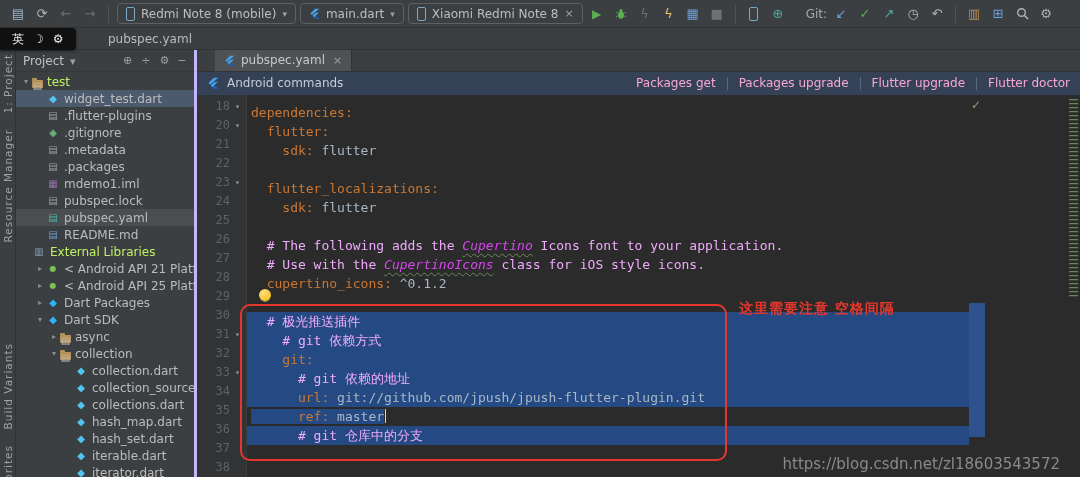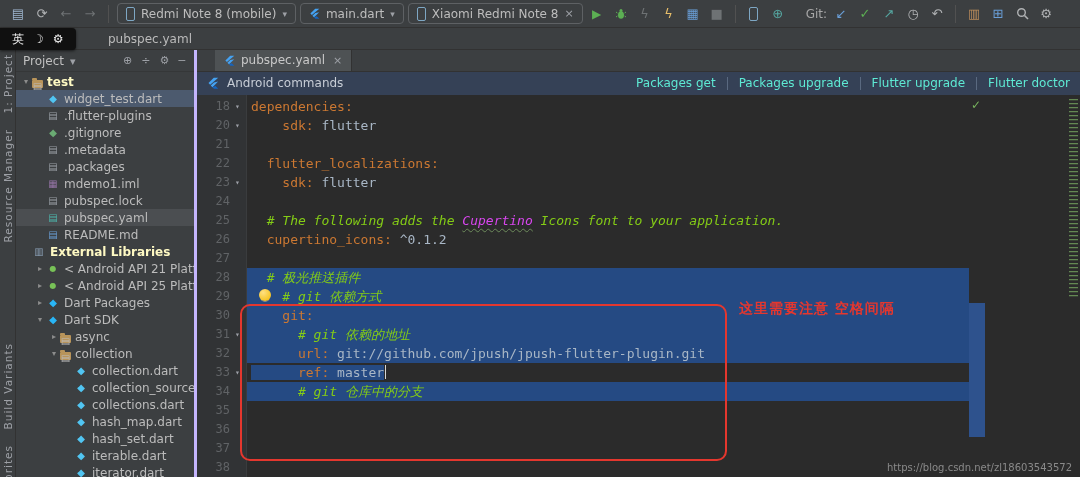--- a/index.html
+++ b/index.html
@@ -54,63 +54,63 @@
   .trow.sel-gray{background:#4b4e51}
   .trow.sel-blue-gray{background:#4c5a6e}
   .tarrow{width:12px;flex:none;font-size:8px;color:#8c8c8c;text-align:center}
   .tico{width:14px;height:13px;flex:none;margin-right:4px;font-size:10px;line-height:13px;text-align:center}
   .i-dart{color:#51c5f2}.i-file{color:#9aa0a6}.i-ignore{color:#6aab73}.i-module{color:#9876aa}
   .i-yaml{color:#4db6ac}.i-md{color:#6a9fd8}.i-lib{color:#8ca2b8}.i-android{color:#78c257;font-size:8px}
   .i-dartsdk{color:#29b6f6}
   .i-folder{background:#b8945a;width:11px;height:8px;border-radius:1px;position:relative;margin-top:4px}
   .i-folder::before{content:'';position:absolute;top:-2px;left:0;width:5px;height:2px;background:#b8945a;border-radius:1px 1px 0 0}
   .tlabel{color:#bcbcbc}
-  .tlabel.b{font-weight:bold;color:#fef9c3}
+  .tlabel.b{font-weight:normal;color:#bef264}
 
   
   .editor{flex:1;display:flex;flex-direction:column;min-width:0}
   .tabs{height:22px;background:#3c3f41;border-bottom:1px solid #323232;display:flex;align-items:stretch;padding-left:18px}
   .tab{display:flex;align-items:center;gap:6px;padding:0 9px;background:#4e5254;color:#c8c8c8;
        border-right:1px solid #323232}
   .tabx{color:#9da0a6;font-size:11px;margin-left:2px}
   .banner{height:24px;background:#354156;display:flex;align-items:center;gap:8px;padding:0 10px;color:#c7cdd6}
   .banner .grow{flex:1}
-  .blink{color:#5eead4;white-space:nowrap}
+  .blink{color:#f9a8d4;white-space:nowrap}
   .bdiv{width:1px;height:13px;background:#5a6980;margin:0 11px;display:inline-block;vertical-align:middle}
   .codewrap{flex:1;display:flex;position:relative;font-family:"DejaVu Sans Mono",monospace;
             font-size:13px;line-height:19px}
   .gutter{width:50px;background:#313335;border-right:1px solid #3a3c3e;padding-top:2px;flex:none}
   .gl{height:19px;display:flex;align-items:center}
   .gl .num{flex:1;text-align:right;padding-right:5px;color:#606366;font-size:12px}
   .gl .fld{width:11px;font-size:8px;color:#9da0a8}
-  .code{flex:1;min-width:0;padding-top:2px;overflow:hidden}
+  .code{flex:1;min-width:0;padding-top:8px;overflow:hidden}
   .cl{height:19px;white-space:pre;padding-left:4px}
   .cl.sel-full{background:#254a83}
   .cl.sel-text .lt{background:#254a83}
   .tk-k{color:#cc7832}
   .tk-v{color:#a9b7c6}
   .tk-p{color:#a9b7c6}
-  .tk-c{color:#84cc16;font-style:italic}
+  .tk-c{color:#f0abfc;}
   .tk-cu{color:#d946ef;font-style:italic;text-decoration:underline wavy 1px #6c8a5a;text-underline-offset:3px}
   .caret{display:inline-block;width:1px;height:14px;background:#d6d6d6;vertical-align:-2px;margin-left:1px}
   .rail{width:16px;position:relative;flex:none}
   .rail-check{position:absolute;top:1px;left:2px;color:#77b35e;font-size:12px;font-family:"DejaVu Sans",sans-serif}
   .rail-sel{position:absolute;top:208px;left:0;width:16px;height:134px;background:rgba(47,86,152,.9)}
   .minimap{width:95px;position:relative;background:#2b2b2b;flex:none}
   .mm-marks{position:absolute;top:4px;right:2px;width:9px;height:200px;
             background:repeating-linear-gradient(180deg,rgba(118,168,96,.75) 0 1px,rgba(118,168,96,.2) 1px 2px,transparent 2px 4px)}
 
   
   .ann-rect{position:absolute;left:240px;top:304px;width:487px;height:157px;border:2px solid #e5372e;
             border-radius:10px;pointer-events:none;z-index:8}
   .ann-note{position:absolute;left:739px;top:300px;font-size:14px;font-weight:bold;color:#e5372e;
             letter-spacing:1px;z-index:8}
   .bulb{position:absolute;left:259px;top:289px;width:12px;height:12px;border-radius:50%;z-index:7;
         background:radial-gradient(circle at 35% 30%,#ffe082,#f2b900);box-shadow:0 2px 0 -1px #8a8a8a}
-  .watermark{position:absolute;right:8px;bottom:4px;font-size:10px;color:#8a8a8a;z-index:9}
+  .watermark{position:absolute;right:20px;bottom:4px;font-size:15px;color:#8a8a8a;z-index:9}
 </style>
 </head>
 <body>
 
 <div class="app">
 
   <div class="toolbar">
     <span class="tb-ico" style="color:#9fb6d0">▤</span>
     <span class="tb-ico">⟳</span>
     <span class="tb-ico dim">←</span>
@@ -431,26 +431,28 @@
               <span class="num">37</span>
               <span class="fld"></span>
             </div>
             <div class="gl">
               <span class="num">38</span>
               <span class="fld"></span>
             </div>
           </div>
         <div class="code">
             <div class="cl sel-none"><span class="lt"><span class="tk-k">dependencies:</span></span></div>
+            <div class="cl sel-none"><span class="lt"><span class="tk-p">  </span><span class="tk-k">flutter:</span></span></div>
             <div class="cl sel-none"><span class="lt"><span class="tk-p">    </span><span class="tk-k">sdk:</span><span class="tk-v"> flutter</span></span></div>
             <div class="cl sel-none"><span class="lt"></span></div>
             <div class="cl sel-none"><span class="lt"><span class="tk-p">  </span><span class="tk-k">flutter_localizations:</span></span></div>
             <div class="cl sel-none"><span class="lt"><span class="tk-p">    </span><span class="tk-k">sdk:</span><span class="tk-v"> flutter</span></span></div>
             <div class="cl sel-none"><span class="lt"></span></div>
             <div class="cl sel-none"><span class="lt"><span class="tk-p">  </span><span class="tk-c"># The following adds the </span><span class="tk-cu">Cupertino</span><span class="tk-c"> Icons font to your application.</span></span></div>
+            <div class="cl sel-none"><span class="lt"><span class="tk-p">  </span><span class="tk-c"># Use with the </span><span class="tk-cu">CupertinoIcons</span><span class="tk-c"> class for iOS style icons.</span></span></div>
             <div class="cl sel-none"><span class="lt"><span class="tk-p">  </span><span class="tk-k">cupertino_icons:</span><span class="tk-v"> ^0.1.2</span></span></div>
             <div class="cl sel-none"><span class="lt"></span></div>
             <div class="cl sel-full"><span class="lt"><span class="tk-p">  </span><span class="tk-c"># 极光推送插件</span></span></div>
             <div class="cl sel-full"><span class="lt"><span class="tk-p">    </span><span class="tk-c"># git 依赖方式</span></span></div>
             <div class="cl sel-full"><span class="lt"><span class="tk-p">    </span><span class="tk-k">git:</span></span></div>
             <div class="cl sel-full"><span class="lt"><span class="tk-p">      </span><span class="tk-c"># git 依赖的地址</span></span></div>
             <div class="cl sel-full"><span class="lt"><span class="tk-p">      </span><span class="tk-k">url:</span><span class="tk-v"> git://github.com/jpush/jpush-flutter-plugin.git</span></span></div>
             <div class="cl sel-text"><span class="lt"><span class="tk-p">      </span><span class="tk-k">ref:</span><span class="tk-v"> master</span></span><span class="caret"></span></div>
             <div class="cl sel-full"><span class="lt"><span class="tk-p">      </span><span class="tk-c"># git 仓库中的分支</span></span></div>
             <div class="cl sel-none"><span class="lt"></span></div>

